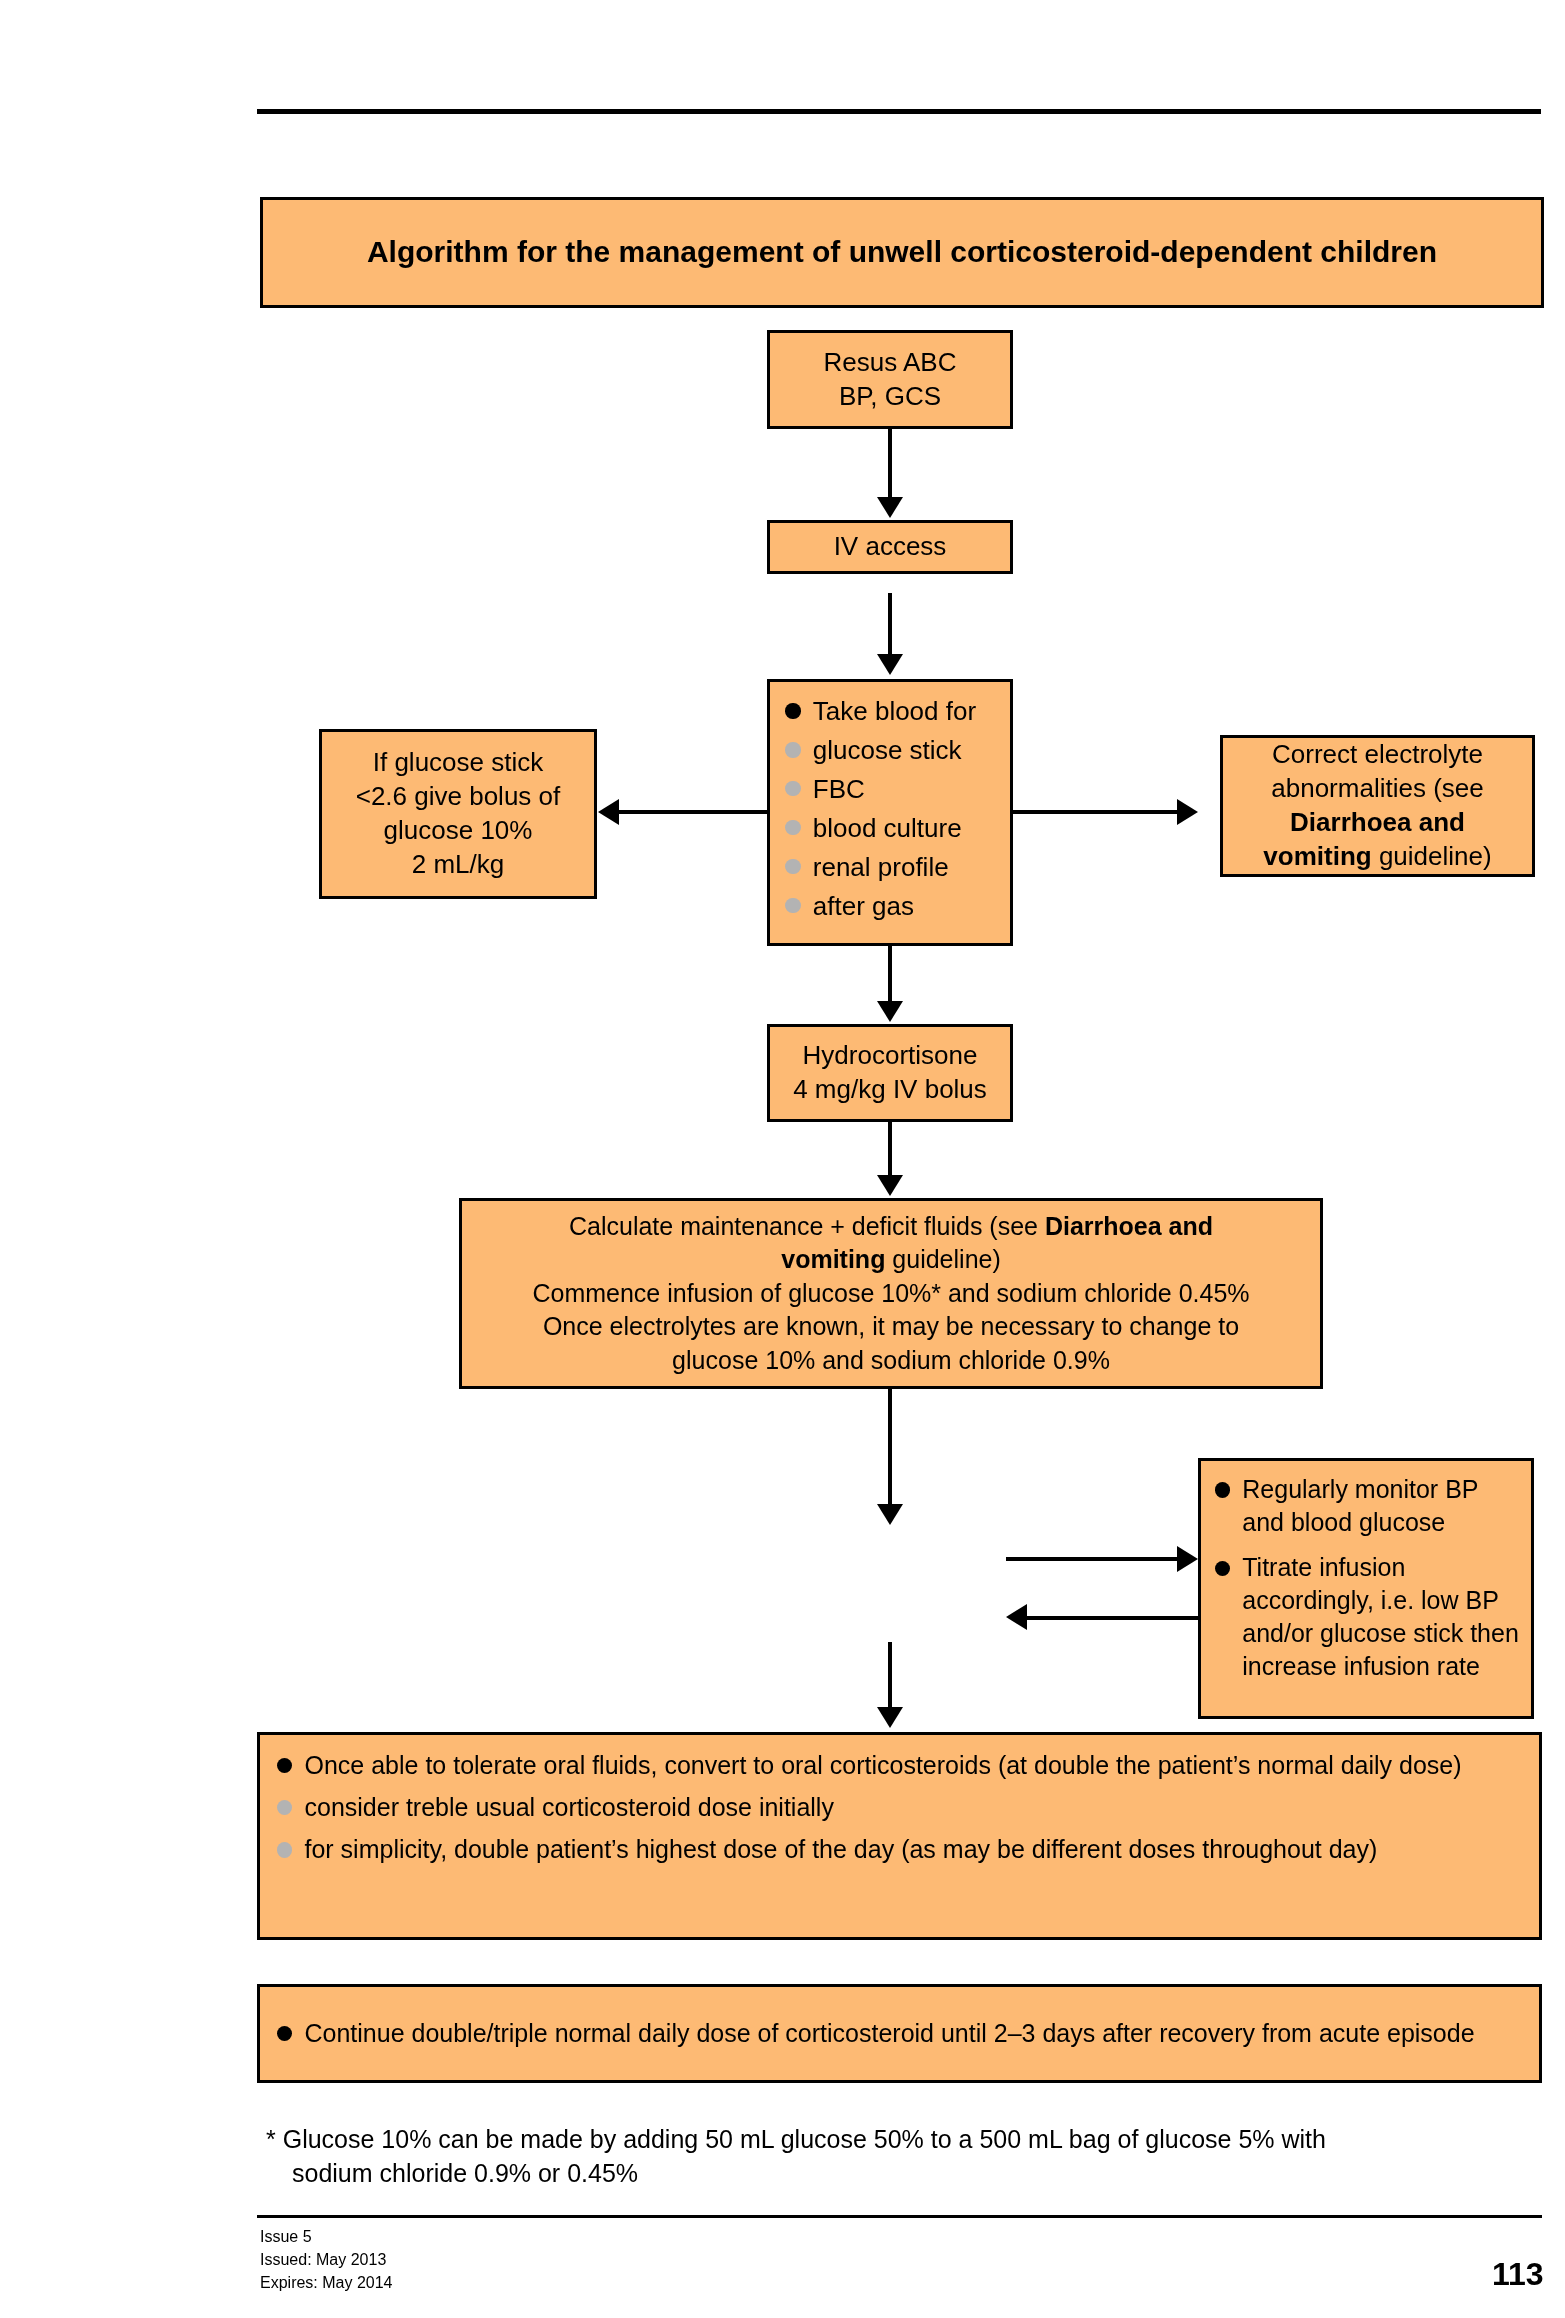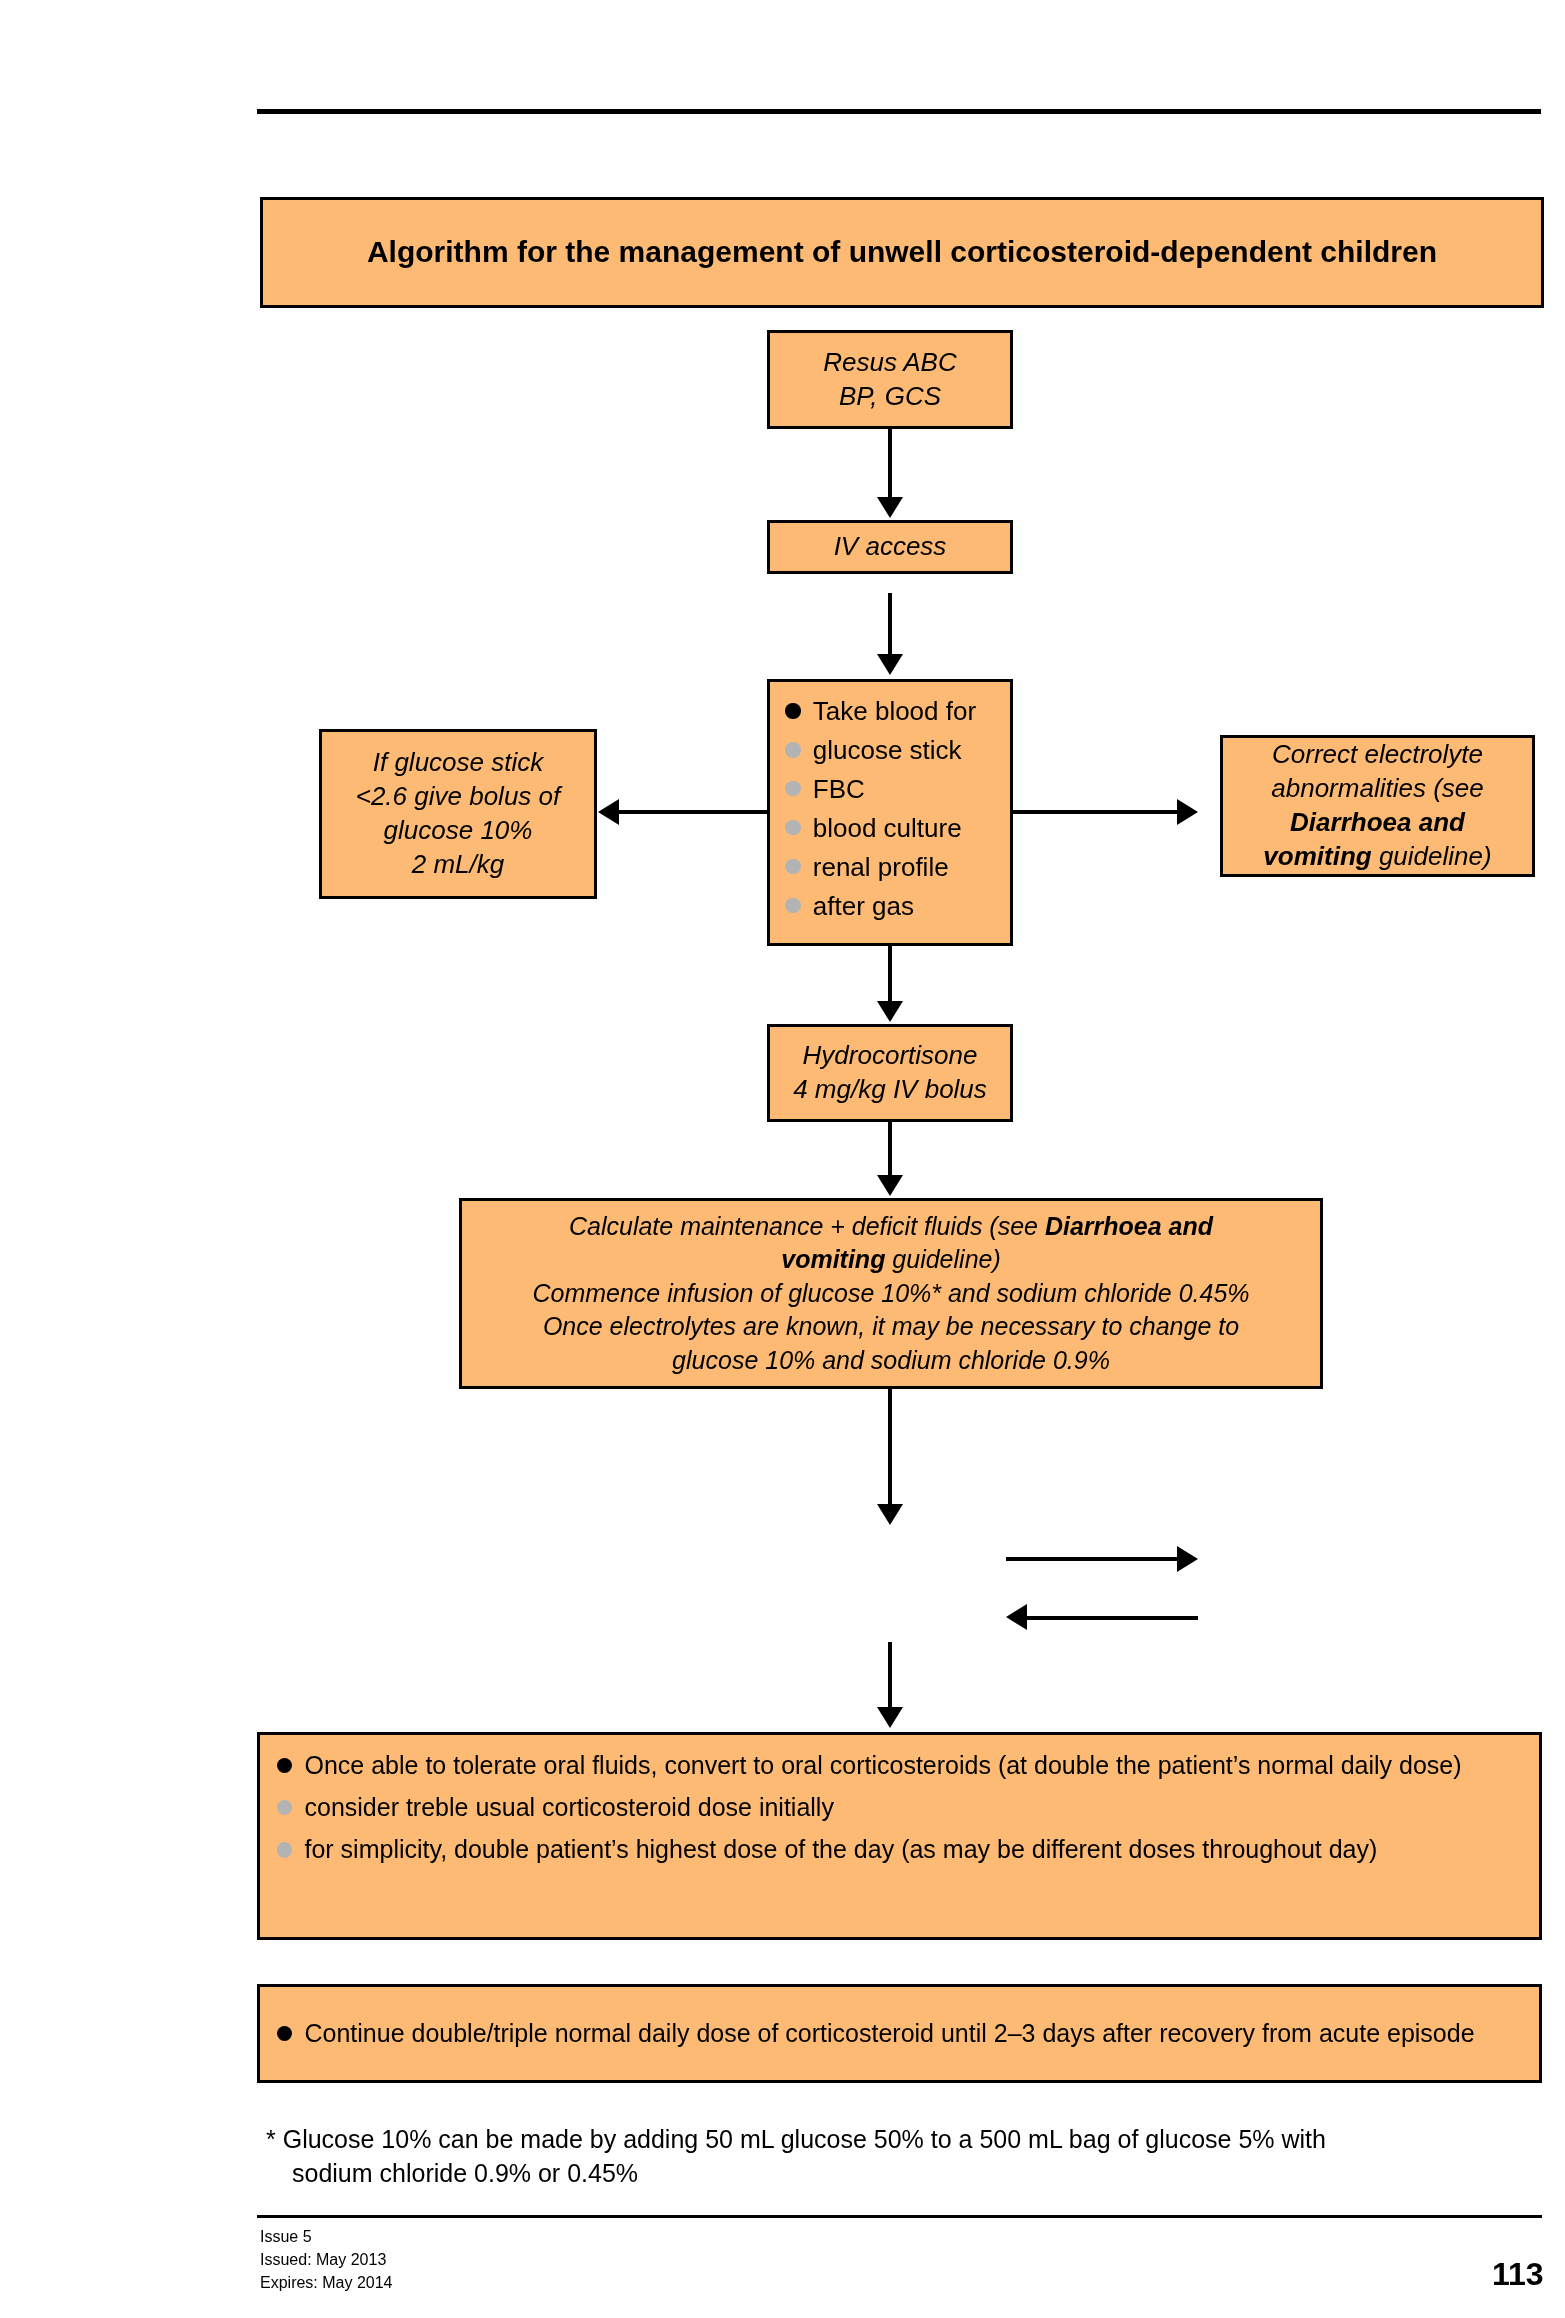--- a/index.html
+++ b/index.html
@@ -66,21 +66,20 @@
     font-size: 30px;
     font-weight: bold;
     line-height: 1.28;
     text-align: center;
   }
 
   
   .fb-text {
     font-size: 26px;
     line-height: 1.30;
-    font-style: italic;
   }
 
   #box-resus   { left: 767px; top: 330px;  width: 246px; height: 99px; }
   #box-ivaccess{ left: 767px; top: 520px;  width: 246px; height: 54px;  }
   #box-takeblood{left: 767px; top: 679px;  width: 246px; height: 267px; padding: 12.2px 0 12.2px 15.3px; justify-content: flex-start;}
   #box-glucose { left: 319px;  top: 729px;  width: 278px; height: 170px; }
   #box-electro { left: 1220px; top: 735px;  width: 315px; height: 142px; }
   #box-hydro   { left: 767px; top: 1024px; width: 246px; height: 98px; }
   #box-fluids  { left: 459px;  top: 1198px; width: 864px; height: 191px; padding: 7.6px 20px; }
   #box-commence{ left: 637px;  top: 1528px; width: 368px; height: 113px; }
@@ -297,20 +296,30 @@
 
   <div class="vline" style="left:888px; top:1389px; height:116px;"></div>
   <div class="arrow-down" style="left:877px; top:1504px;"></div>
 
 
   <div class="hline" style="left:1006px; top:1557px; width:171px;"></div>
   <div class="arrow-right" style="left:1177px; top:1546px;"></div>
   <div class="hline" style="left:1027px; top:1616px; width:171px;"></div>
   <div class="arrow-left" style="left:1006px; top:1604px;"></div>
 
+  <div class="box" id="box-monitor">
+    <div class="li">
+      <span class="bullet"></span>
+      <span class="li-text">Regularly monitor BP and blood glucose</span>
+    </div>
+    <div class="li">
+      <span class="bullet"></span>
+      <span class="li-text">Titrate infusion accordingly, i.e. low BP and/or glucose stick then increase infusion rate</span>
+    </div>
+  </div>
 
   <div class="vline" style="left:888px; top:1642px; height:67px;"></div>
   <div class="arrow-down" style="left:877px; top:1707px;"></div>
 
   <div class="box" id="box-oral">
     <div class="li">
       <span class="bullet"></span>
       <span class="li-text">Once able to tolerate oral fluids, convert to oral corticosteroids (at double the patient’s normal daily dose)</span>
     </div>
     <div class="li">

